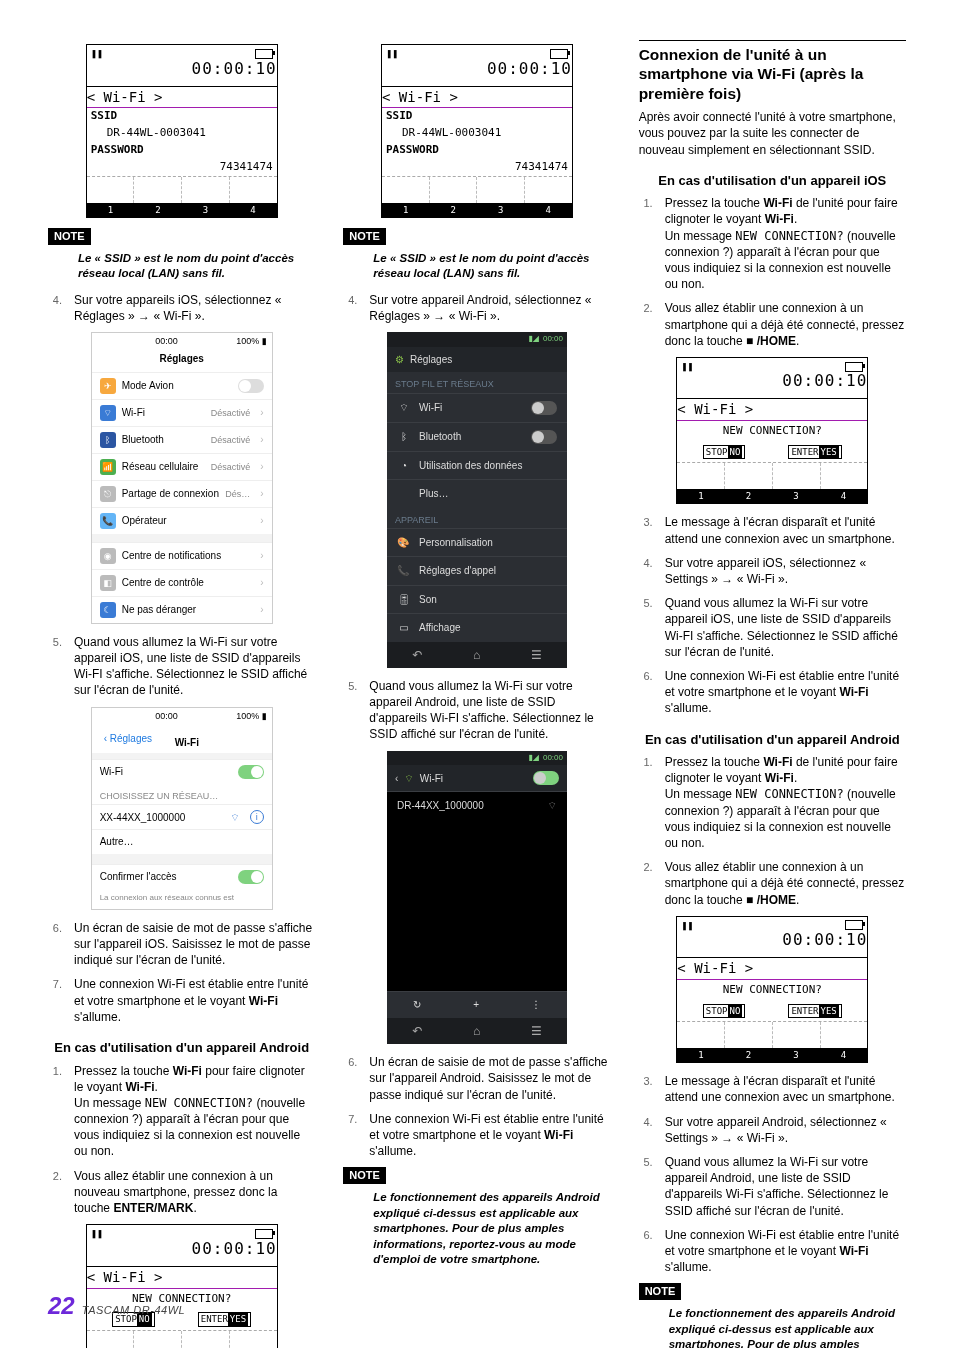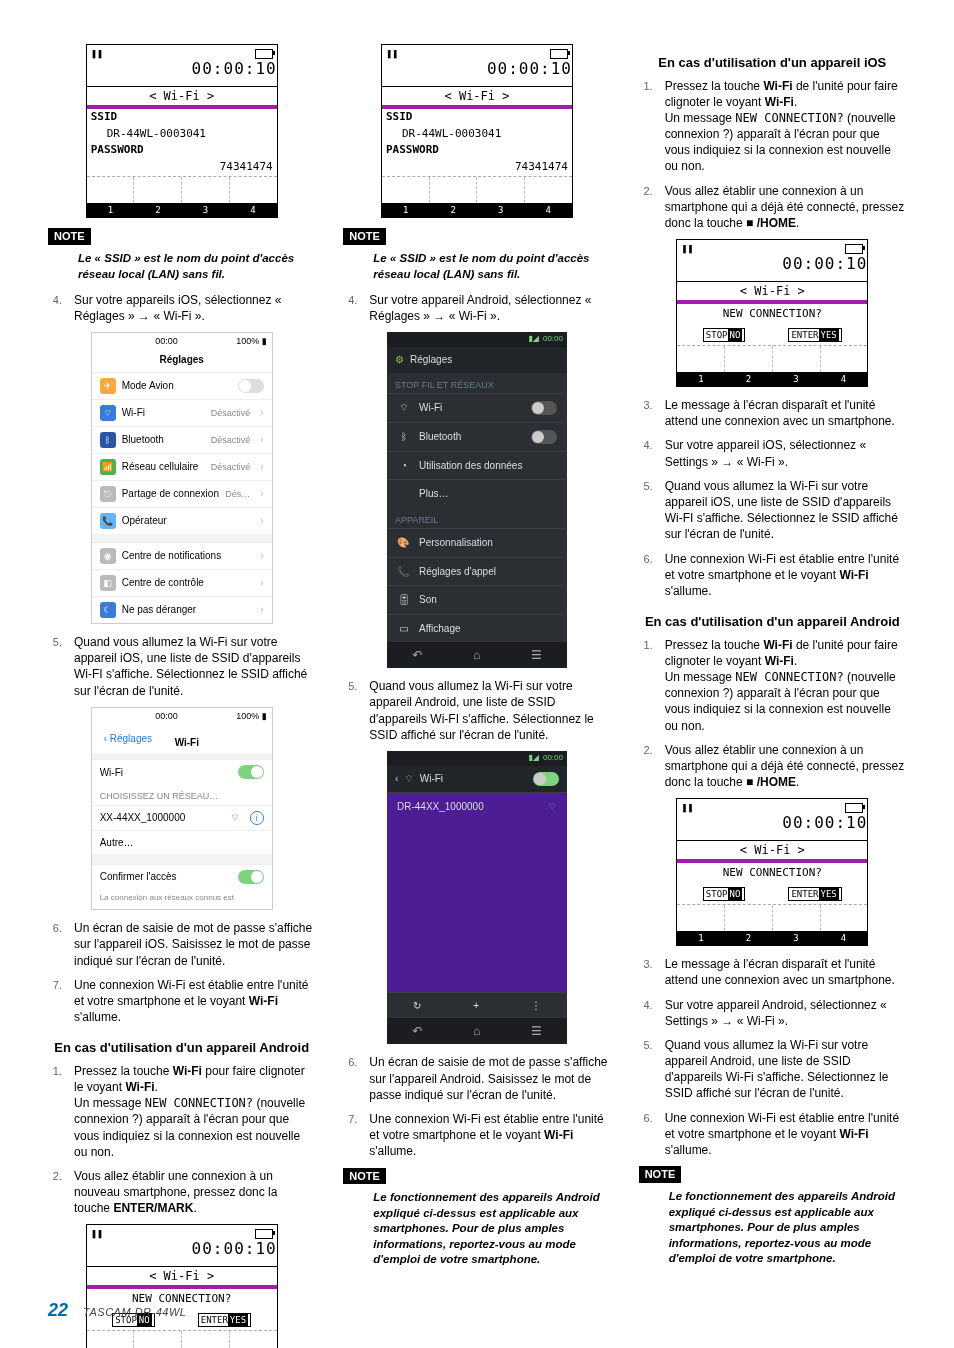--- a/index.html
+++ b/index.html
@@ -51,21 +51,21 @@
     border: 1px solid #000;
     font-family: monospace;
     font-size: 10px;
     background: #fff;
   }
   .lcd .top {
     display: flex; justify-content: space-between; align-items: center;
     padding: 2px 4px 0 4px; font-size: 10px;
   }
   .lcd .time { font-size: 16px; letter-spacing: 1px; text-align: right; line-height: 1; padding-bottom: 9px;}
-  .lcd .row-bar { border-top: 1px solid #000; border-bottom: 4px solid #a21caf; text-align: center; padding: 1px 0; font-size:12px;}
+  .lcd .row-bar { border-top: 1px solid #000; border-bottom: 1px solid #a21caf; padding: 1px 0; font-size:14px;}
   .lcd .txt { padding: 1px 4px; font-size: 11px; }
   .lcd .txt-r { text-align: right; padding-right: 4px; }
   .lcd .btnrow { display:flex; justify-content: space-around; padding: 3px 4px; gap:0;}
   .lcd .btn { border: 1px solid #000; padding: 0 2px; font-size: 9px; display:inline-flex;}
   .lcd .btn .inv { background:#000; color:#fff; padding: 0 2px; }
   .lcd .track-area { height: 26px; border-top: 1px dashed #aaa; display:flex;}
   .lcd .track-seg { flex:1; border-right:1px dashed #bbb;}
   .lcd .track-seg:last-child{border-right:none;}
   .lcd .bottom-bar { background:#000; color:#fff; display:flex; padding:1px 0;}
   .lcd .bottom-bar span{flex:1; text-align:center; font-size:9px;}
@@ -104,31 +104,31 @@
   }
   .android .abar{display:flex;justify-content:flex-end;gap:4px;padding:2px 4px;background:#1b1d20;font-size:8px;color:#7fd27f;}
   .android .hdr{display:flex;align-items:center;gap:6px;padding:6px 8px;background:#222529;}
   .android .hdr .gear{color:#8bc34a;}
   .android .sect{color:#6a7b8c;font-size:9px;padding:6px 8px 2px 8px;}
   .android .arow{display:flex;align-items:center;padding:7px 10px;border-top:1px solid #3a3d42;gap:8px;}
   .android .atoggle{margin-left:auto;width:26px;height:14px;border-radius:7px;background:#555;position:relative;}
   .android .atoggle::after{content:"";position:absolute;width:12px;height:12px;border-radius:50%;background:#ccc;top:1px;left:1px;}
   .android .nav{display:flex;justify-content:space-around;padding:5px 0;background:#1b1d20;color:#aaa;font-size:12px;}
   .android .aico{width:14px;text-align:center;}
-  .android .wifi-list{background:#4c1d95;min-height:200px;}
+  .android .wifi-list{background:#000000;min-height:200px;}
 
   b { font-weight:700; }
   .pnum-footer {
     position: absolute;
     left: 48px;
     bottom: 26px;
     font-size: 11px;
     color: #444;
   }
-  .pnum-footer .pn { font-size: 18px; font-weight:700; font-style: italic; color:#0369a1; margin-right:12px;}
+  .pnum-footer .pn { font-size: 24px; font-weight:700; font-style: italic; color:#6d28d9; margin-right:4px;}
   .pnum-footer .model { font-style: italic; letter-spacing: .5px;}
   span[data-bind]{}
   .mono{font-family:monospace;}
 </style>
 </head>
 <body>
 
 <div class="columns">
 
 <div class="col">
@@ -455,20 +455,22 @@
           <span class="num">7.</span>
       <span class="body"><span data-bind="col2.s7_a">Une connexion Wi-Fi est établie entre l'unité et votre smartphone et le voyant </span><b data-bind="col2.wifi_bold">Wi-Fi</b><span data-bind="col2.s7_b"> s'allume.</span></span>
         </li>
   </ol>
 
   <div class="note-block"><span class="note" data-bind="col2.note">NOTE</span></div>
   <div class="note-text" data-bind="col2.note2">Le fonctionnement des appareils Android expliqué ci-dessus est applicable aux smartphones. Pour de plus amples informations, reportez-vous au mode d'emploi de votre smartphone.</div>
 </div>
 
 <div class="col">
+  <h2 data-bind="col3.h2">Connexion de l'unité à un smartphone via Wi-Fi (après la première fois)</h2>
+  <p class="intro" data-bind="col3.intro">Après avoir connecté l'unité à votre smartphone, vous pouvez par la suite les connecter de nouveau simplement en sélectionnant SSID.</p>
 
   <h3 data-bind="col3.h_ios">En cas d'utilisation d'un appareil iOS</h3>
   <ol>
     <li>
           <span class="num">1.</span>
       <span class="body">
         <span data-bind="col3.i1_a">Pressez la touche </span><b data-bind="col3.wifi_bold">Wi-Fi</b><span data-bind="col3.i1_b"> de l'unité pour faire clignoter le voyant </span><b data-bind="col3.wifi_bold">Wi-Fi</b><span data-bind="col3.i1_c">.</span><br>
         <span data-bind="col3.i1_msg_a">Un message </span><span class="mono" data-bind="col3.i1_msg_mono">NEW CONNECTION?</span><span data-bind="col3.i1_msg_b"> (nouvelle connexion ?) apparaît à l'écran pour que vous indiquiez si la connexion est nouvelle ou non.</span>
       </span>
         </li>

